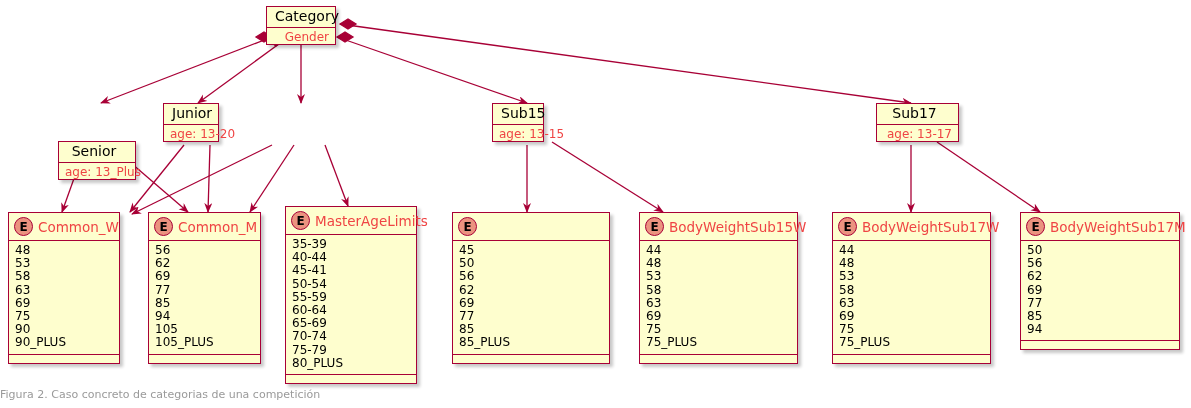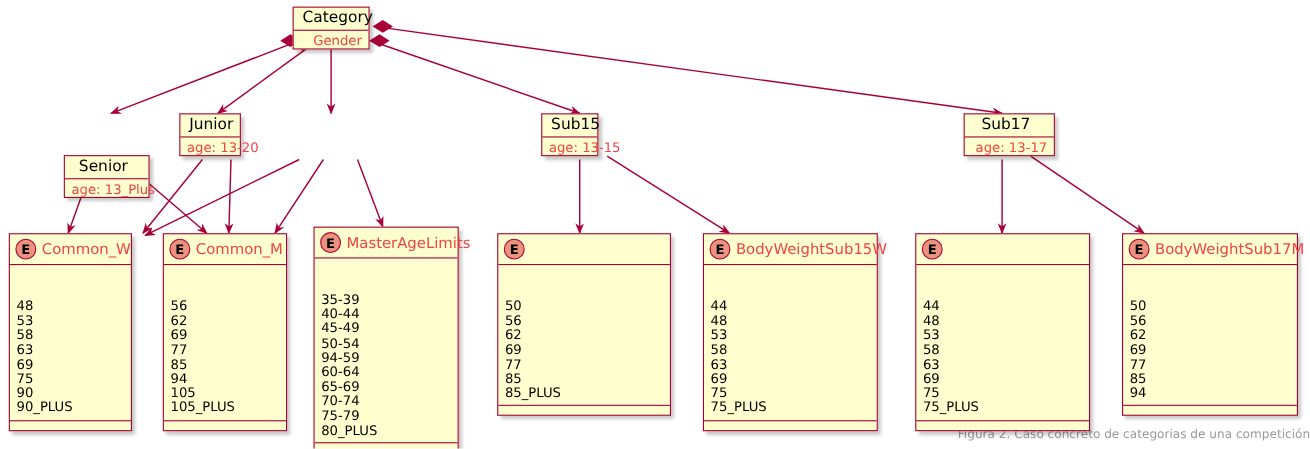--- a/index.html
+++ b/index.html
@@ -74,39 +74,38 @@
     box-sizing: border-box;
   }
   .enum .etitle {
     font-size: 13.5px;
     color: #ef4444;
     line-height: 16px;
   }
   .enum .ebody {
     border-bottom: 1px solid #A80036;
     padding: 3px 0 4px 0;
-    margin-top: 28px;
   }
   .enum .ebody .lit {
     font-size: 12px;
     color: #000000;
     line-height: 13.2px;
     padding: 0 6px;
     white-space: nowrap;
   }
   .enum .efoot {
     height: 8px;
   }
 
   .caption {
     position: absolute;
     left: 0;
     top: 388px;
     width: 1191px;
-    text-align: right;
+    text-align: left;
     font-size: 11px;
     color: #9a9a9a;
     font-family: "DejaVu Sans", sans-serif;
   }
 </style>
 </head>
 <body>
 
 <div id="canvas">
 
@@ -220,37 +219,38 @@
   </div>
 
   <div class="node enum" style="left:285px; top:206px; width:132px;">
     <div class="ehdr">
       <span class="ecircle">E</span>
       <span class="etitle">MasterAgeLimits</span>
     </div>
     <div class="ebody">
       <div class="lit">35-39</div>
       <div class="lit">40-44</div>
-      <div class="lit">45-49</div>
+      <div class="lit">45-41</div>
       <div class="lit">50-54</div>
-      <div class="lit">94-59</div>
+      <div class="lit">55-59</div>
       <div class="lit">60-64</div>
       <div class="lit">65-69</div>
       <div class="lit">70-74</div>
       <div class="lit">75-79</div>
       <div class="lit">80_PLUS</div>
     </div>
     <div class="efoot"></div>
   </div>
 
   <div class="node enum" style="left:452px; top:212px; width:158px;">
     <div class="ehdr">
       <span class="ecircle">E</span>
     </div>
     <div class="ebody">
+      <div class="lit">45</div>
       <div class="lit">50</div>
       <div class="lit">56</div>
       <div class="lit">62</div>
       <div class="lit">69</div>
       <div class="lit">77</div>
       <div class="lit">85</div>
       <div class="lit">85_PLUS</div>
     </div>
     <div class="efoot"></div>
   </div>
@@ -269,20 +269,21 @@
       <div class="lit">69</div>
       <div class="lit">75</div>
       <div class="lit">75_PLUS</div>
     </div>
     <div class="efoot"></div>
   </div>
 
   <div class="node enum" style="left:832px; top:212px; width:159px;">
     <div class="ehdr">
       <span class="ecircle">E</span>
+      <span class="etitle">BodyWeightSub17W</span>
     </div>
     <div class="ebody">
       <div class="lit">44</div>
       <div class="lit">48</div>
       <div class="lit">53</div>
       <div class="lit">58</div>
       <div class="lit">63</div>
       <div class="lit">69</div>
       <div class="lit">75</div>
       <div class="lit">75_PLUS</div>

